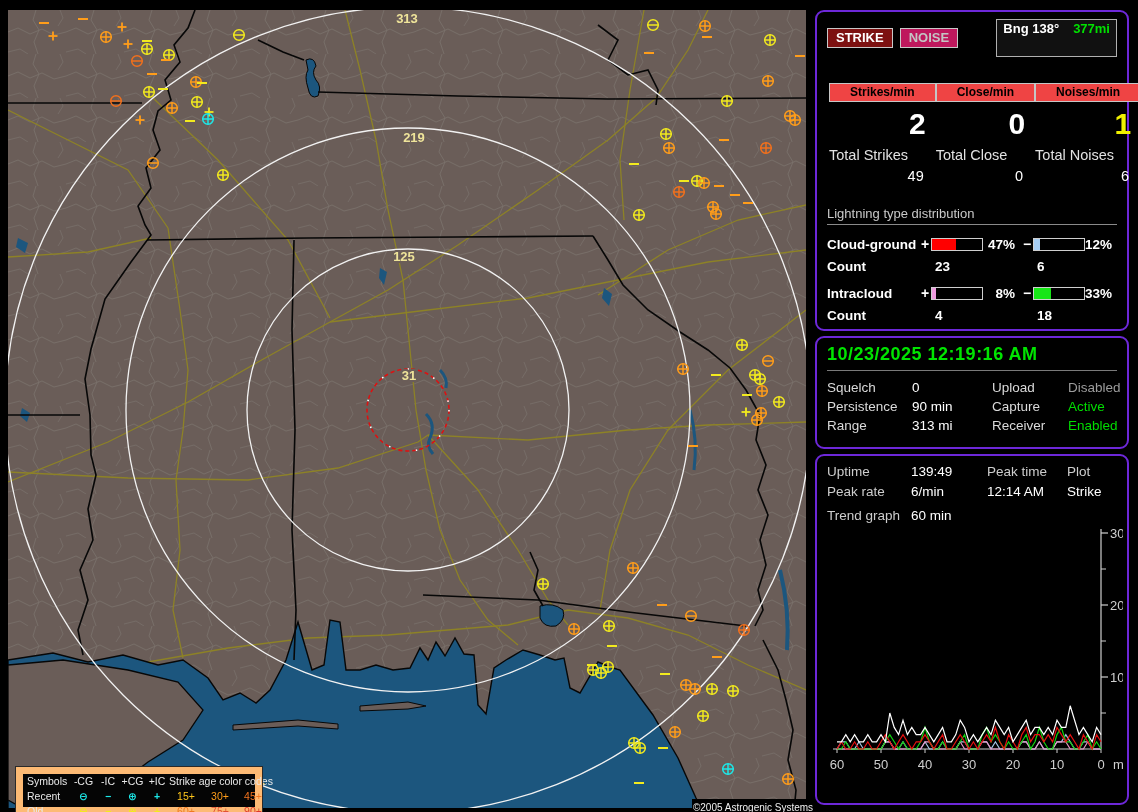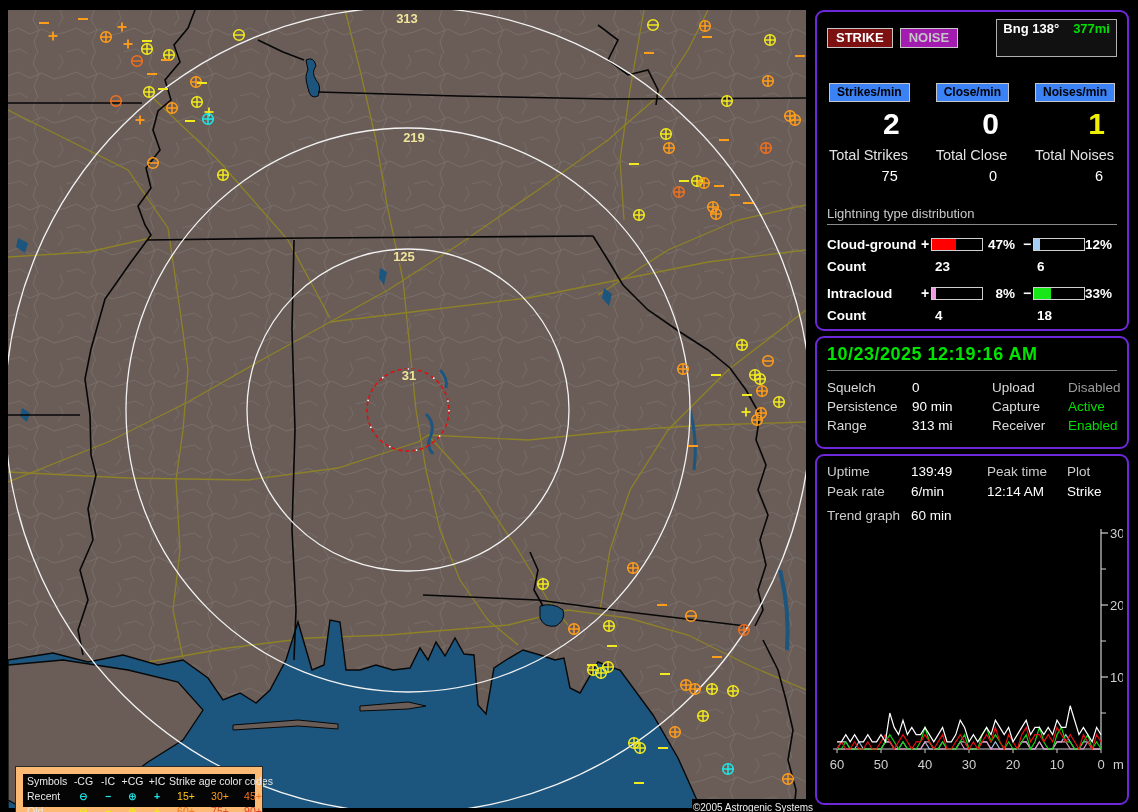--- a/index.html
+++ b/index.html
@@ -23,29 +23,29 @@
   
   .panel{position:absolute;left:815px;width:314px;background:#000;border:2px solid #6d28d9;
     border-radius:9px;box-sizing:border-box;color:#fff;}
   .panel-stats{top:10px;height:321px;padding:7px 10px;}
   .panel-status{top:336px;height:113px;padding:6px 10px;}
   .panel-trend{top:454px;height:351px;padding:8px 10px;}
 
   .btn-row{display:flex;align-items:center;}
   .btn{font-size:13px;font-weight:700;padding:1px 8px 2px;border:1px solid #c8c8c8;cursor:pointer;}
   .btn-strike{background:#7d1111;color:#fff;margin-right:7px;}
-  .btn-noise{background:#a21caf;color:#c4c4c4;}
+  .btn-noise{background:#be185d;color:#c4c4c4;}
   .bng-box{margin-left:auto;border:1px solid #b0b0b0;background:#111;padding:1px 6px 20px;
     font-size:13px;font-weight:700;display:flex;gap:14px;}
   .bng-rng{color:#00e000;}
 
   .stat-cols{display:flex;justify-content:space-between;margin-top:26px;padding:0 2px;}
   .stat-col{display:flex;flex-direction:column;}
-  .stat-chip{background:#3b82f6;color:#000;border:1px solid #c6c6c6;font-size:12px;font-weight:700;
-    padding:1px 7px 2px;align-self:flex-start;white-space:nowrap;}
+  .stat-chip{background:#ef4444;color:#000;border:1px solid #c6c6c6;font-size:12px;font-weight:700;
+    padding:1px 20px 2px;align-self:flex-start;white-space:nowrap;}
   .stat-col:nth-child(2) .stat-chip{align-self:center;}
   .stat-col:nth-child(3) .stat-chip{align-self:flex-end;}
   .stat-num{font-size:30px;font-weight:700;text-align:right;padding:5px 10px 6px 0;}
   .stat-total-lab{font-size:14.5px;color:#e2e2e2;white-space:nowrap;}
   .stat-total-val{font-size:14.5px;text-align:right;padding:5px 12px 0 0;}
 
   .dist-title{margin-top:22px;color:#c9c9c9;font-size:13px;padding-bottom:3px;border-bottom:1px solid #8a8a8a;}
   .dist-grid{display:grid;grid-template-columns:92px 12px 52px 38px 12px 52px 32px;align-items:center;}
   .dist-row{margin-top:11px;}
   .dist-lab{font-weight:700;font-size:13.5px;white-space:nowrap;}
@@ -588,21 +588,21 @@
         <span>Bng 138°</span>
         <span class="bng-rng">377mi</span>
       </span>
     </div>
 
     <div class="stat-cols">
       <div class="stat-col">
         <span class="stat-chip">Strikes/min</span>
         <span class="stat-num" style="color: rgb(255, 255, 255);">2</span>
         <span class="stat-total-lab">Total Strikes</span>
-        <span class="stat-total-val">75</span>
+        <span class="stat-total-val">49</span>
       </div>
       <div class="stat-col">
         <span class="stat-chip">Close/min</span>
         <span class="stat-num" style="color: rgb(255, 255, 255);">0</span>
         <span class="stat-total-lab">Total Close</span>
         <span class="stat-total-val">0</span>
       </div>
       <div class="stat-col">
         <span class="stat-chip">Noises/min</span>
         <span class="stat-num" style="color: rgb(240, 240, 0);">1</span>

